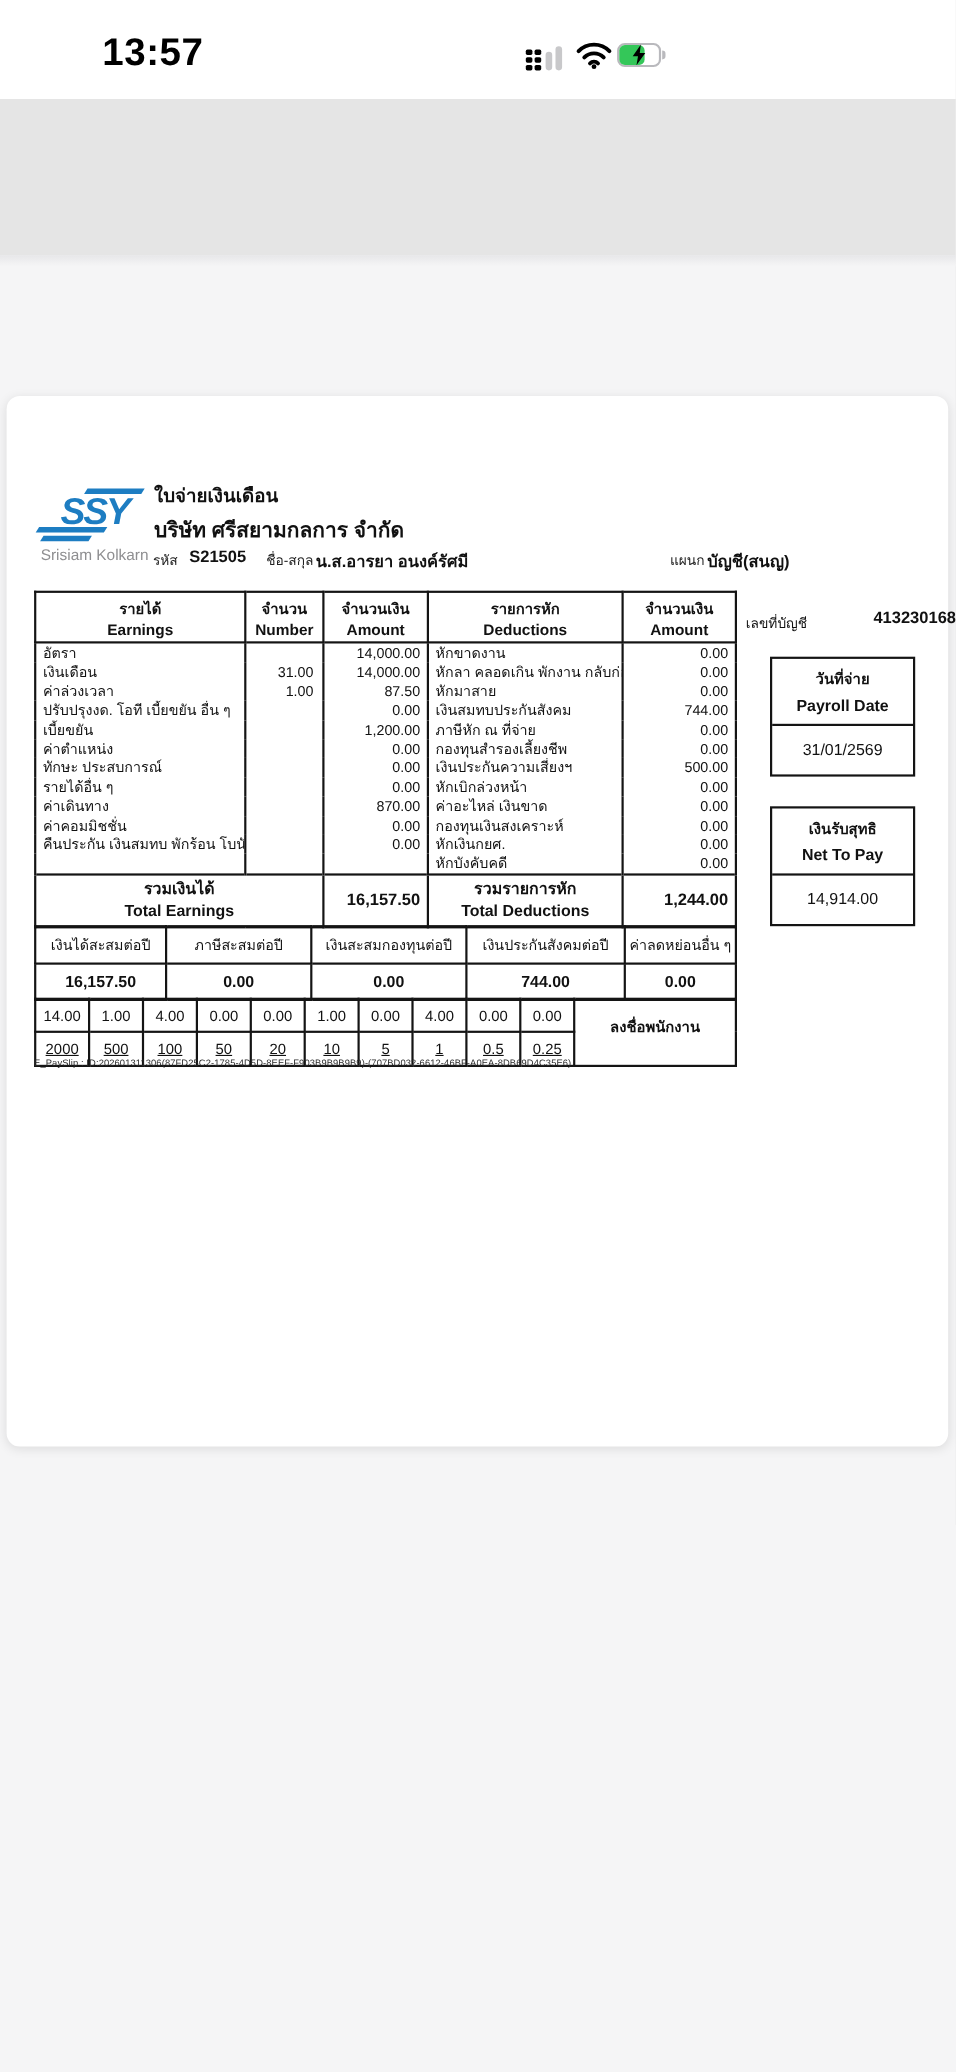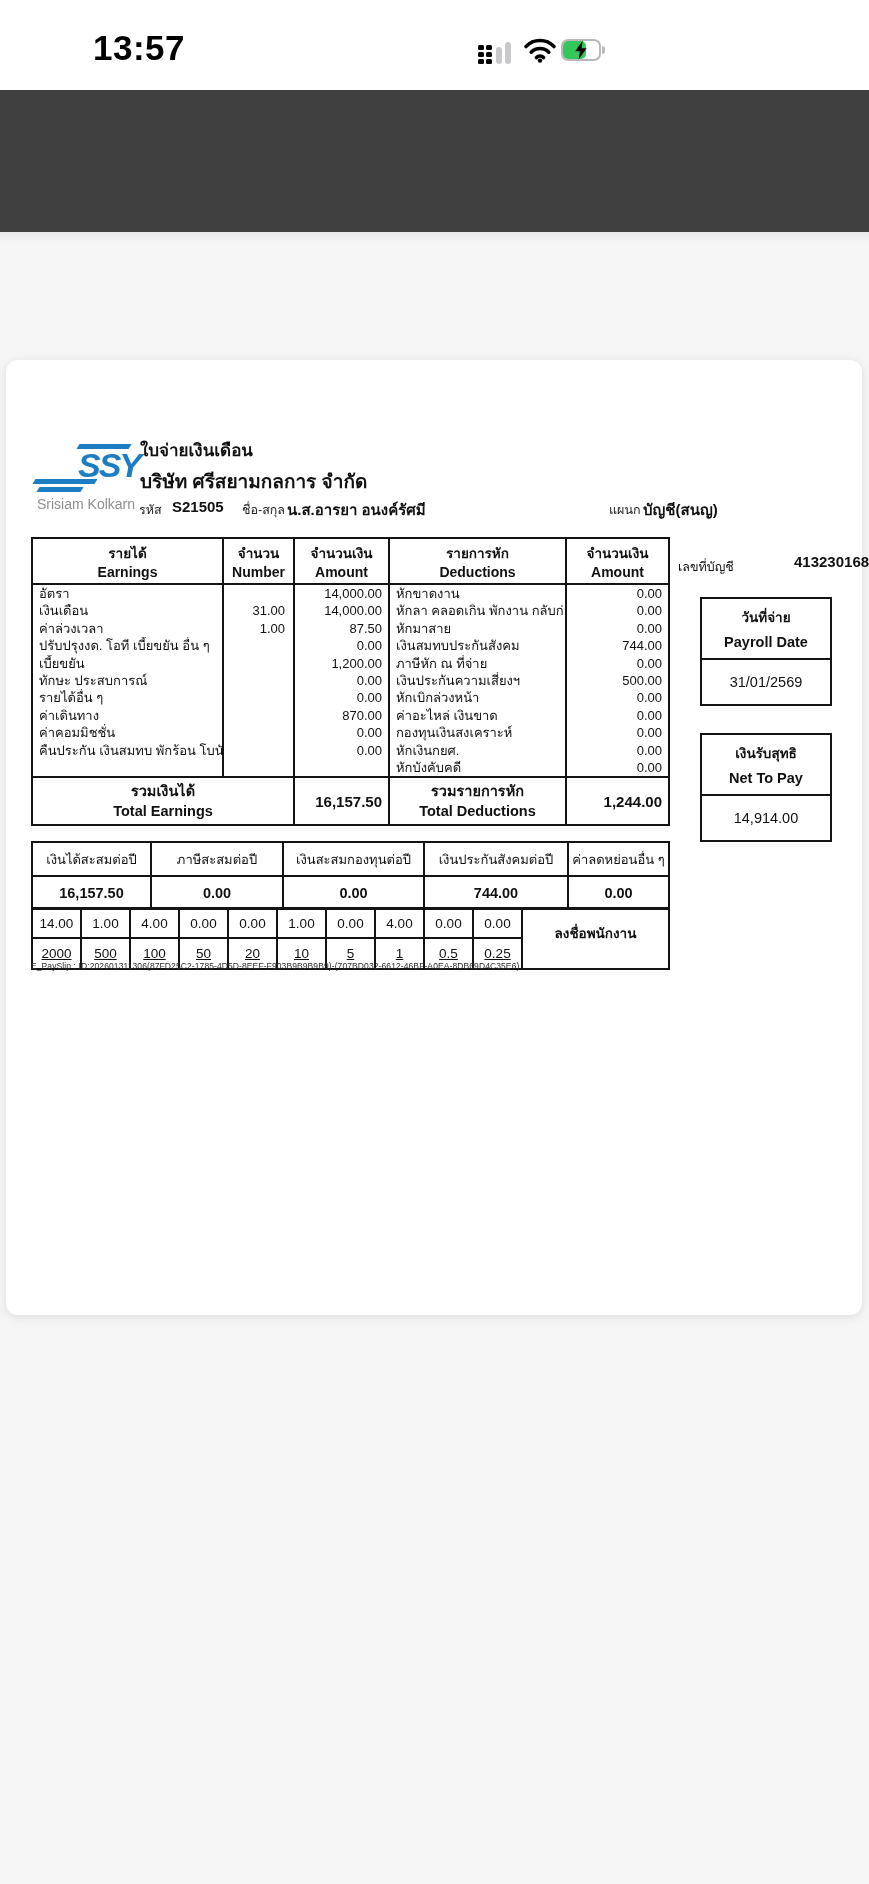--- a/index.html
+++ b/index.html
@@ -1,18 +1,18 @@
 <!DOCTYPE html>
 <html><head>
 <meta charset="utf-8">
 <style>
   * { margin:0; padding:0; box-sizing:border-box; }
   html,body { background:#ffffff; }
   body { font-family:"Liberation Sans","DejaVu Sans",sans-serif; color:#111; }
-  .screen { position:relative; width:869px; height:1884px; margin:0 auto; background:#404040; overflow:hidden; }
+  .screen { position:relative; width:869px; height:1884px; margin:0 auto; background:#e5e5e5; overflow:hidden; }
 
   
   .status-bar { position:absolute; left:0; top:0; width:869px; height:90px; background:#ffffff; z-index:5; }
   .time { position:absolute; left:93px; top:28px; font-size:35px; font-weight:700; letter-spacing:0.5px; color:#000; }
   .cell-icon { position:absolute; left:478px; top:40px; width:38px; height:24px; }
   .cell-icon .dotcol { position:absolute; bottom:0; width:7px; display:flex; flex-direction:column; gap:2px; }
   .cell-icon .dot { width:6px; height:5px; border-radius:1.5px; background:#000; }
   .cell-icon .bar { position:absolute; bottom:0; width:6px; border-radius:3px; background:#c8c8ca; }
   .wifi-icon { position:absolute; left:523px; top:37px; }
   .battery { position:absolute; left:561px; top:39px; width:46px; height:22px; }
@@ -23,21 +23,21 @@
 
   
   .gray-bg { position:absolute; left:0; top:232px; width:869px; height:1652px; background:#f5f5f6; }
   .top-band { position:absolute; left:0; top:232px; width:869px; height:10px; background:linear-gradient(#e7e7e9,#f5f5f6); }
 
   
   .card { position:absolute; left:6px; top:360px; width:856px; height:955px; background:#ffffff; border-radius:12px; box-shadow:0 2px 10px rgba(0,0,0,0.10); }
 
   
   .logo { position:absolute; left:26px; top:86px; width:108px; text-align:center; }
-  .logo-mark { position:relative; height:46px;text-align:right; }
+  .logo-mark { position:relative; height:46px; }
   .logo-text { position:relative; font-size:34px; font-weight:700; font-style:italic; color:#1d7dc2; letter-spacing:-2px; }
   .stripe { position:absolute; height:5px; background:#1d7dc2; transform:skewX(-32deg); }
   .stripe-top { width:52px; left:46px; top:-2px; }
   .stripe-b1 { width:62px; left:2px; top:33px; }
   .stripe-b2 { width:44px; left:6px; top:41px; }
   .logo-sub { margin-top:4px; font-size:14px; color:#8f8f91; }
   .doc-title { position:absolute; left:134px; top:76px; font-size:17px; font-weight:700; }
   .company-name { position:absolute; left:134px; top:106px; font-size:19px; font-weight:700; }
   .emp-row { position:absolute; left:0; top:136px; width:856px; height:24px; font-size:13px; }
   .emp-row .f-label { position:absolute; color:#222; font-size:12.5px; top:4px; }
@@ -212,20 +212,27 @@
             <td class="num-cell"></td>
             <td class="amt-cell">0.00</td>
             <td class="lbl-cell">เงินสมทบประกันสังคม</td>
             <td class="amt-cell">744.00</td>
           </tr>
         <tr>
             <td class="lbl-cell">เบี้ยขยัน</td>
             <td class="num-cell"></td>
             <td class="amt-cell">1,200.00</td>
             <td class="lbl-cell">ภาษีหัก ณ ที่จ่าย</td>
+            <td class="amt-cell">0.00</td>
+          </tr>
+        <tr>
+            <td class="lbl-cell">ค่าตำแหน่ง</td>
+            <td class="num-cell"></td>
+            <td class="amt-cell">0.00</td>
+            <td class="lbl-cell">กองทุนสำรองเลี้ยงชีพ</td>
             <td class="amt-cell">0.00</td>
           </tr>
         <tr>
             <td class="lbl-cell">ทักษะ ประสบการณ์</td>
             <td class="num-cell"></td>
             <td class="amt-cell">0.00</td>
             <td class="lbl-cell">เงินประกันความเสี่ยงฯ</td>
             <td class="amt-cell">500.00</td>
           </tr>
         <tr>

